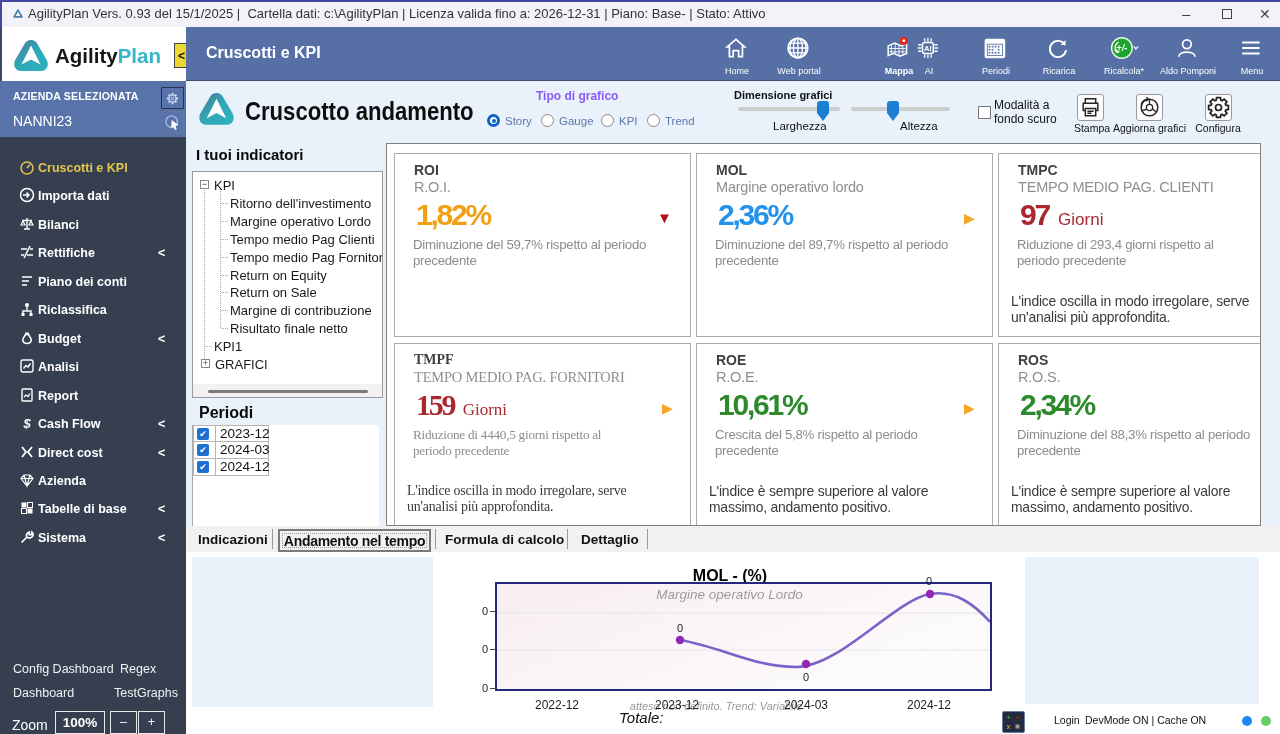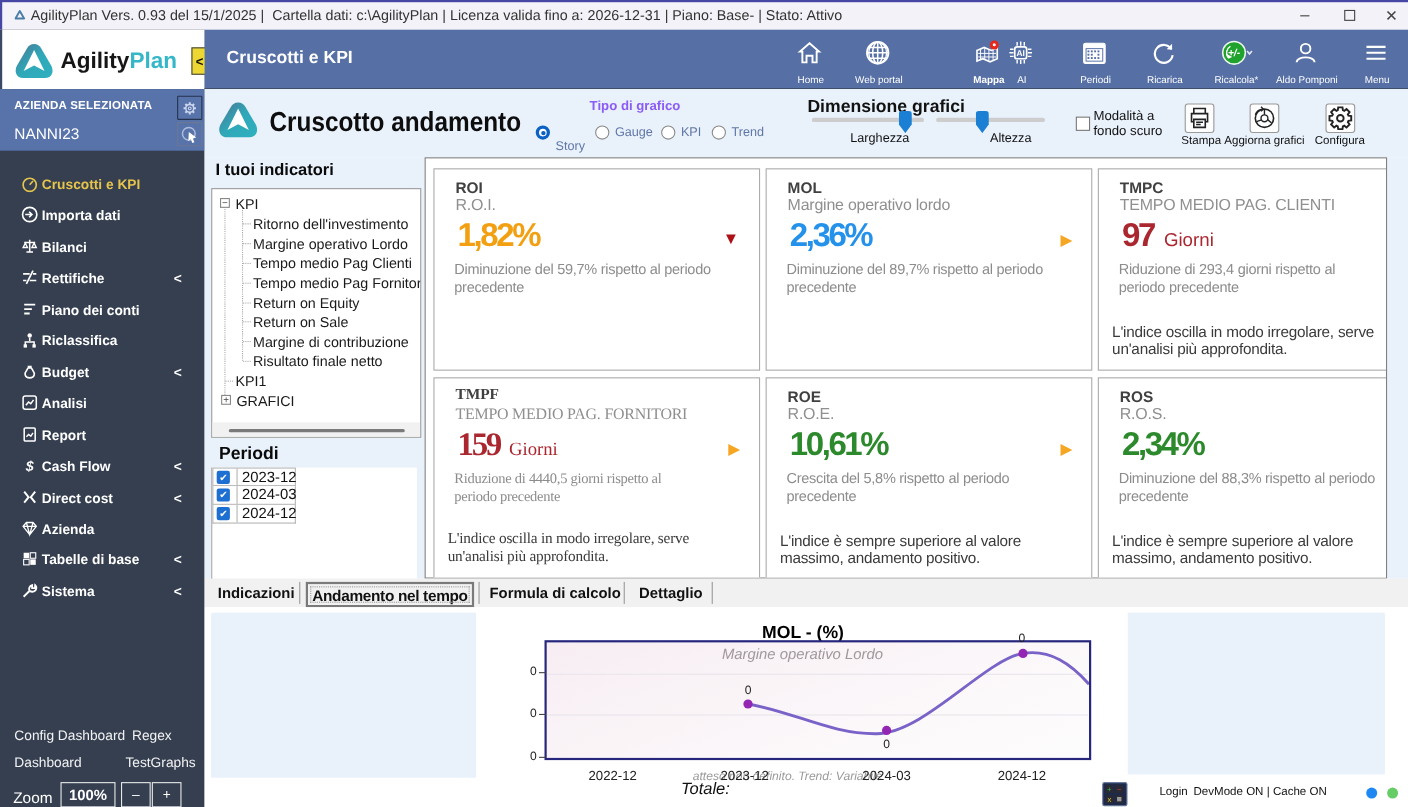--- a/index.html
+++ b/index.html
@@ -303,29 +303,29 @@
   </div>
 
   <div class="abs" id="subhead">
     <svg style="position:absolute;left:10px;top:9px" width="41" height="41" viewBox="0 0 40 40">
       <path d="M20 3 C23 3 25 4.5 26.5 7 L35.5 22.5 C38.5 28 36 34 30 34 L10 34 C4 34 1.5 28 4.5 22.5 L13.5 7 C15 4.5 17 3 20 3 Z" fill="url(#lg1)"></path>
       <path d="M20 8.5 L29.5 27.5 L20 22.5 L10.5 27.5 Z" fill="#fff"></path>
     </svg>
     <div id="apptitle">Cruscotto andamento</div>
     <div style="position:absolute;left:302px;top:8px;font-size:12px;font-weight:bold;color:#8b5cf6;margin-left:48px;">Tipo di grafico</div>
     <div class="radio sel" style="left:301px;top:33px;"></div>
-      <div class="radiolab" style="position:absolute;left:319px;top:46px;">Story</div>
+      <div class="radiolab" style="position:absolute;left:319px;top:34px;">Story</div>
     <div class="radio" style="left:355px;top:33px;"></div>
       <div class="radiolab" style="position:absolute;left:373px;top:34px;">Gauge</div>
     <div class="radio" style="left:415px;top:33px;"></div>
       <div class="radiolab" style="position:absolute;left:433px;top:34px;">KPI</div>
     <div class="radio" style="left:461px;top:33px;"></div>
       <div class="radiolab" style="position:absolute;left:479px;top:34px;">Trend</div>
 
-    <div style="position:absolute;left:548px;top:8px;font-size:16px;font-weight:bold;color:#111;text-align:center;">Dimensione grafici</div>
+    <div style="position:absolute;left:548px;top:8px;font-size:11px;font-weight:bold;color:#111;text-align:center;">Dimensione grafici</div>
     <div class="slidertrack" style="left:552px;top:26px;width:102px;"></div>
     <div class="sliderthumb" style="left:631px;top:20px;"></div>
     <div style="position:absolute;left:587px;top:39px;font-size:11.5px;color:#111;">Larghezza</div>
     <div class="slidertrack" style="left:665px;top:26px;width:99px;"></div>
     <div class="sliderthumb" style="left:701px;top:20px;"></div>
     <div style="position:absolute;left:714px;top:39px;font-size:11.5px;color:#111;">Altezza</div>
 
     <div style="position:absolute;left:792px;top:25px;width:13px;height:13px;border:1px solid #777;background:#fff;"></div>
     <div style="position:absolute;left:808px;top:17px;font-size:12px;color:#111;line-height:14px;">Modalità a<br>fondo scuro</div>
 

